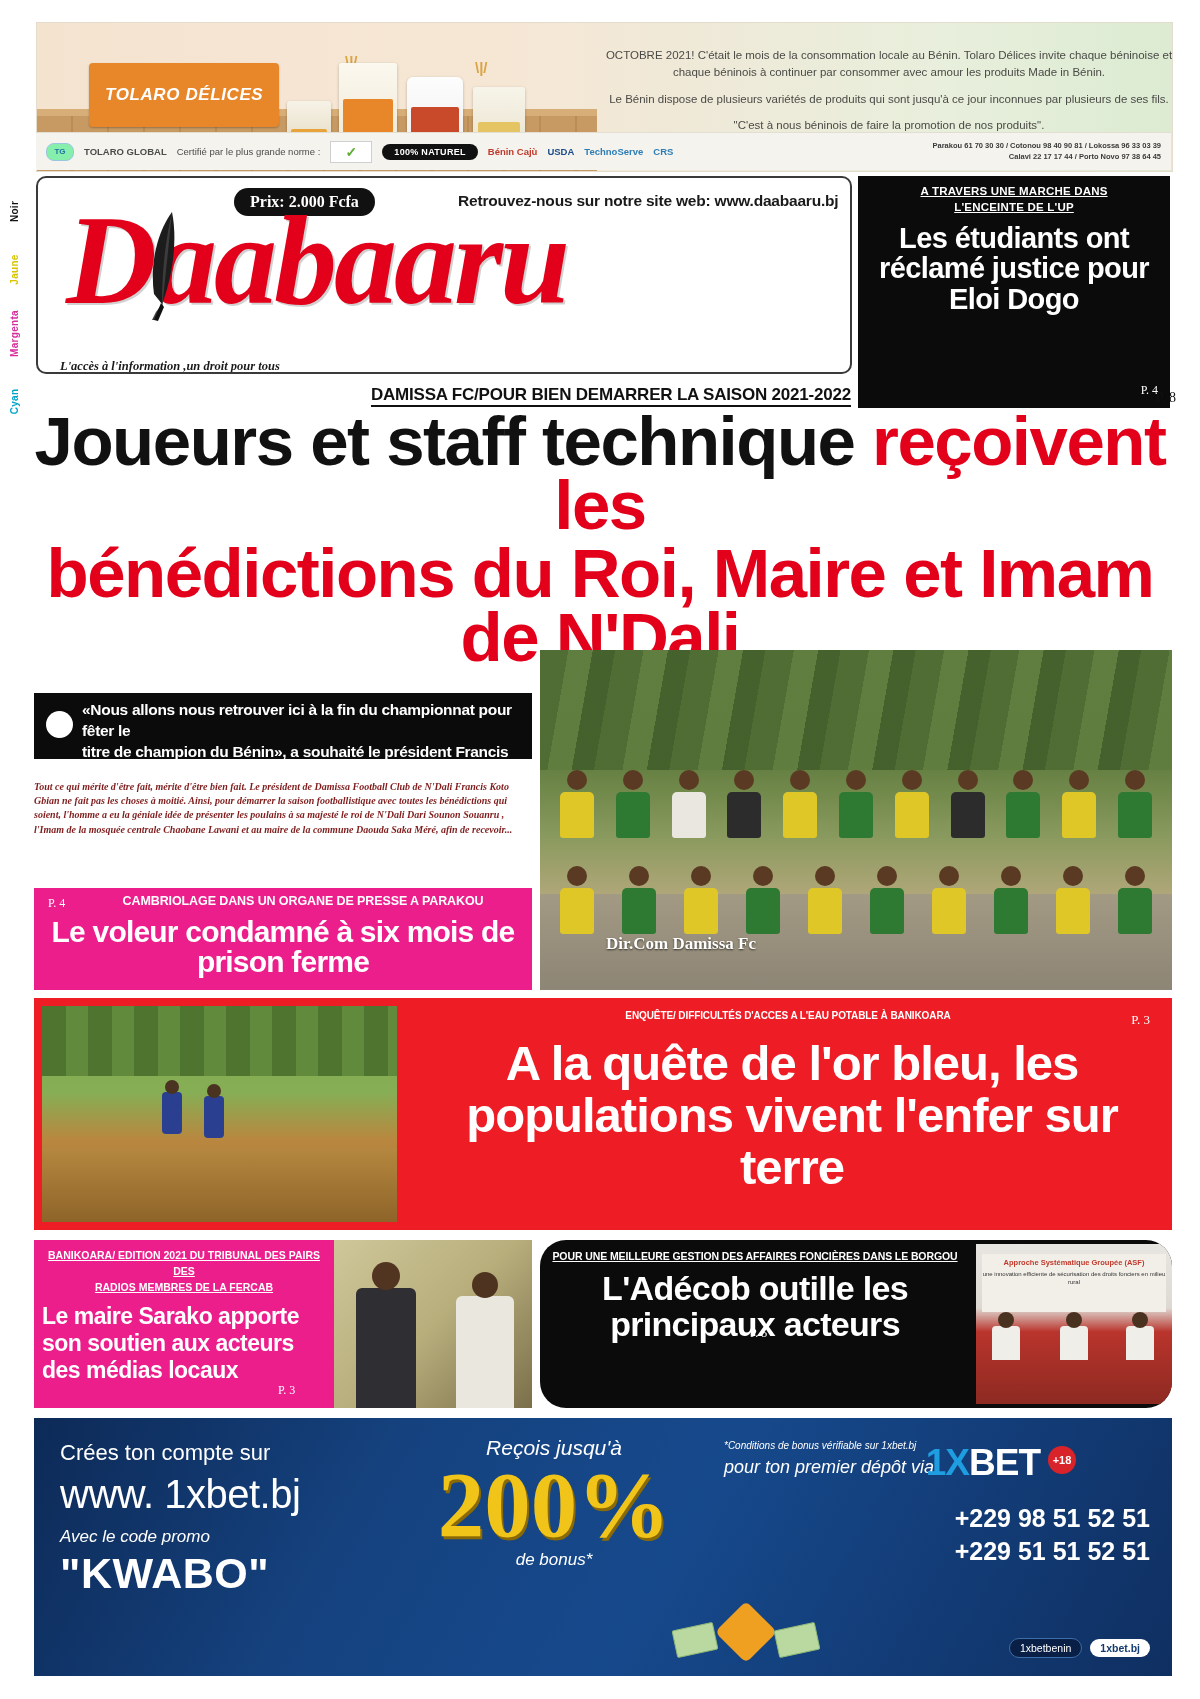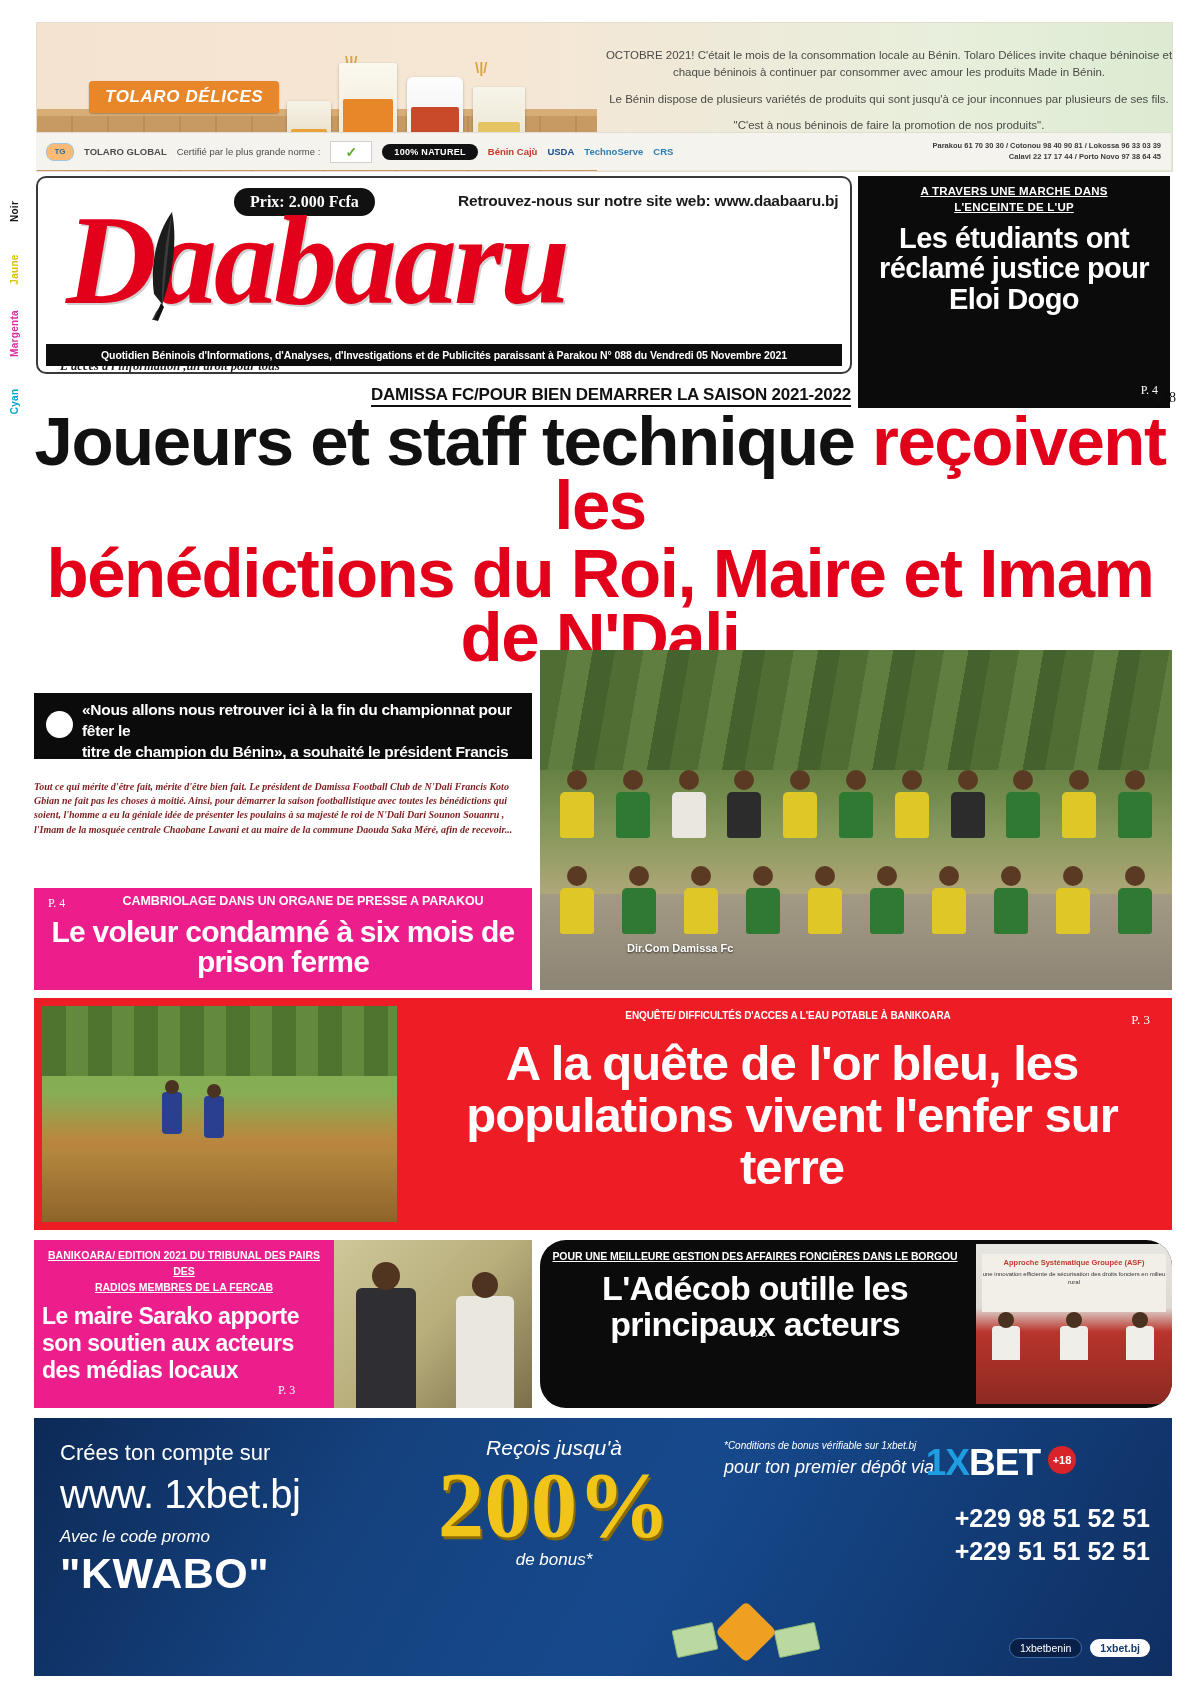--- a/index.html
+++ b/index.html
@@ -16,23 +16,23 @@
   .cmyk .c3{top:64px;color:#d9c400;}
   .cmyk .c4{top:6px;color:#111;}
 
   
   .topad{position:absolute;left:36px;top:22px;width:1135px;height:148px;
      background:linear-gradient(90deg,#f4e3cf 0%,#f6e7d5 42%,#efe9d8 58%,#e8efdc 80%,#dcebd2 100%);
      overflow:hidden;border:1px solid #e4dccc;}
   .wood{position:absolute;left:0;top:86px;width:560px;height:62px;
      background:repeating-linear-gradient(90deg,#c89a63 0 34px,#bb8c55 34px 36px);}
   .wood:after{content:"";position:absolute;left:0;top:0;width:100%;height:7px;background:#d8ae78;}
-  .tolaro-badge{position:absolute;left:52px;top:58px;background:#e8862a;color:#fff;
+  .tolaro-badge{position:absolute;left:52px;top:40px;background:#e8862a;color:#fff;
      font-style:italic;font-weight:bold;font-size:17px;letter-spacing:.6px;
-     padding:6px 16px;border-radius:4px;box-shadow:0 1px 2px rgba(0,0,0,.25);
+     padding:22px 16px;border-radius:4px;box-shadow:0 1px 2px rgba(0,0,0,.25);
      font-family:"Liberation Sans",sans-serif;}
   .prodrow{position:absolute;left:250px;top:34px;width:300px;height:96px;}
   .pk{position:absolute;bottom:0;border-radius:3px;box-shadow:0 1px 3px rgba(0,0,0,.25);}
   .pk1{left:0;width:44px;height:52px;background:linear-gradient(180deg,#f6f2e6,#e3d9bf);}
   .pk1:after{content:"";position:absolute;left:4px;bottom:6px;width:36px;height:18px;background:#e8a33a;border-radius:2px;}
   .pk2{left:52px;width:58px;height:90px;background:linear-gradient(180deg,#fbf8ef,#efe7d2);}
   .pk2:after{content:"";position:absolute;left:4px;top:36px;width:50px;height:34px;background:#e8862a;border-radius:2px;}
   .pk3{left:120px;width:56px;height:76px;background:linear-gradient(180deg,#fdfdfd,#efefef);border-radius:6px 6px 3px 3px;}
   .pk3:after{content:"";position:absolute;left:4px;top:30px;width:48px;height:30px;background:#c94a2a;border-radius:2px;}
   .pk4{left:186px;width:52px;height:66px;background:linear-gradient(180deg,#f7f4ea,#e9e2cc);}
@@ -41,21 +41,21 @@
 
   .adtext{position:absolute;left:552px;top:24px;width:600px;text-align:center;
      font-size:11.5px;line-height:1.5;color:#4a4a46;font-family:"Liberation Sans",sans-serif;}
   .adtext p{margin:0 0 9px 0;}
   .adtext .q{font-style:normal;}
   .adlogos{position:absolute;left:36px;top:132px;width:1135px;height:38px;
      background:#f4f3ee;border-top:1px solid #e2ded2;display:flex;align-items:center;gap:10px;padding:0 10px;
      box-sizing:border-box;}
   .lg{font-size:9.5px;color:#4c4c4c;font-weight:bold;white-space:nowrap;font-family:"Liberation Sans",sans-serif;}
   .tg-badge{display:inline-flex;align-items:center;justify-content:center;width:26px;height:16px;
-     border-radius:8px;background:#fdba74;color:#1d6fa5;font-size:8px;font-weight:bold;border:1px solid #9cc6e0;}
+     border-radius:8px;background:#86efac;color:#1d6fa5;font-size:8px;font-weight:bold;border:1px solid #9cc6e0;}
   .greencheck{display:inline-flex;align-items:center;justify-content:center;width:40px;height:20px;background:#ffffff;
      border:1px solid #cfcfcf;color:#5fae34;font-size:14px;font-weight:bold;}
   .natural{background:#111;color:#fff;border-radius:10px;padding:3px 12px;font-size:9px;font-weight:bold;letter-spacing:.3px;}
   .phones{margin-left:auto;text-align:right;font-size:7.5px;line-height:1.35;color:#3a3a3a;font-weight:bold;white-space:nowrap;}
 
   
   .mast{position:absolute;left:36px;top:176px;width:812px;height:194px;
      background:#fff;border:2px solid #3a3a3a;border-radius:10px;overflow:hidden;}
   .pricepill{position:absolute;left:196px;top:10px;background:#111;color:#fff;border-radius:14px;
      padding:5px 16px;font-size:16px;font-weight:bold;font-family:"Liberation Serif",serif;}
@@ -109,22 +109,22 @@
   .row-back,.row-front{position:absolute;left:14px;width:604px;display:flex;justify-content:space-between;}
   .row-back{top:120px;}
   .row-front{top:216px;}
   .ply{width:46px;}
   .ply .head{width:20px;height:20px;border-radius:50%;background:#5a3a22;margin:0 auto;}
   .ply .torso{width:34px;height:46px;margin:2px auto 0;border-radius:5px 5px 3px 3px;}
   .ply.y .torso{background:#e0c728;}
   .ply.g .torso{background:#2f7a33;}
   .ply.d .torso{background:#2c2c2c;}
   .ply.w .torso{background:#e9e7e0;}
-  .photocap{position:absolute;left:66px;bottom:36px;color:#fff;font-size:11px;font-weight:bold;
-     font-family:Liberation Sans, sans-serif;text-shadow:0 1px 2px rgba(0,0,0,.7);margin-left:21px;}
+  .photocap{position:absolute;left:66px;bottom:36px;color:#fff;font-size:17px;font-weight:bold;
+     font-family:Liberation Serif, serif;text-shadow:0 1px 2px rgba(0,0,0,.7);}
 
   
   .pinkbox{position:absolute;left:34px;top:888px;width:498px;height:102px;background:#ec1e8c;color:#fff;
      box-sizing:border-box;padding:6px 8px;}
   .pinkbox .pg{position:absolute;left:14px;top:8px;font-size:12px;font-family:"Liberation Serif",serif;}
   .pinkbox .k{text-align:center;font-size:12.5px;font-weight:bold;letter-spacing:-.1px;padding-left:40px;}
   .pinkbox .h{margin-top:9px;text-align:center;font-size:30px;font-weight:bold;letter-spacing:-.8px;
      font-family:"Liberation Sans",sans-serif;line-height:1;}
 
   
@@ -249,21 +249,20 @@
     <div class="webline">Retrouvez-nous sur notre site web: www.daabaaru.bj</div>
     <div class="logoword">
       <div class="wd">Daabaaru</div>
       <svg class="quill" viewBox="0 0 46 116">
         <path d="M30 4 C14 26, 8 58, 12 86 L20 96 C30 70, 36 34, 30 4 Z" fill="#1c1c1c"></path>
         <path d="M30 4 C24 30, 20 60, 20 96 L14 104 L10 112 L14 112 L20 102" fill="#3c3c3c"></path>
         <path d="M19 95 L12 112 L16 113 L22 99 Z" fill="#111"></path>
       </svg>
     </div>
     <div class="tagline">L'accès à l'information ,un droit pour tous</div>
-    <div class="pubbar">Quotidien Béninois d'Informations, d'Analyses, d'Investigations et de Publicités paraissant à Parakou N° 088 du Vendredi 05 Novembre 2021</div>
   </div>
 
   <div class="teaser">
     <div class="k">
       <span>A TRAVERS UNE MARCHE DANS</span><br>
       <span>L'ENCEINTE DE L'UP</span>
     </div>
     <div class="h">
       <span>Les étudiants ont</span><br>
       <span>réclamé justice pour</span><br>

